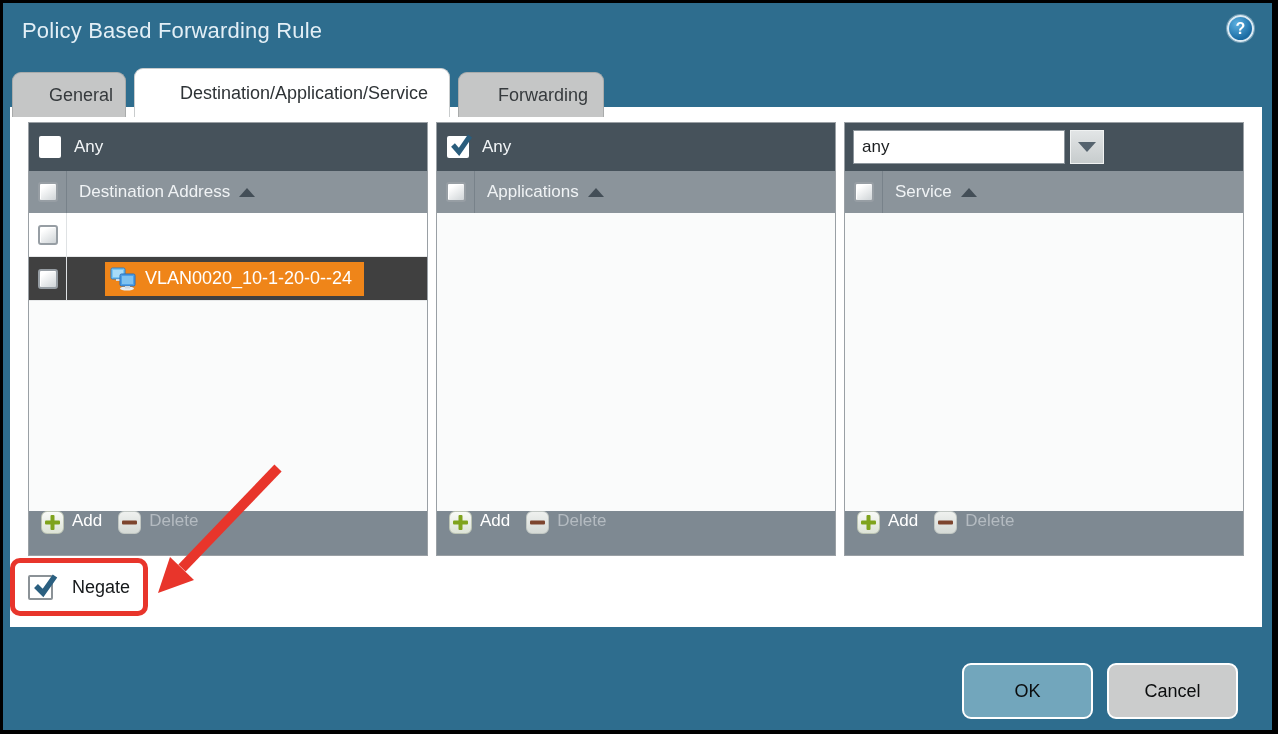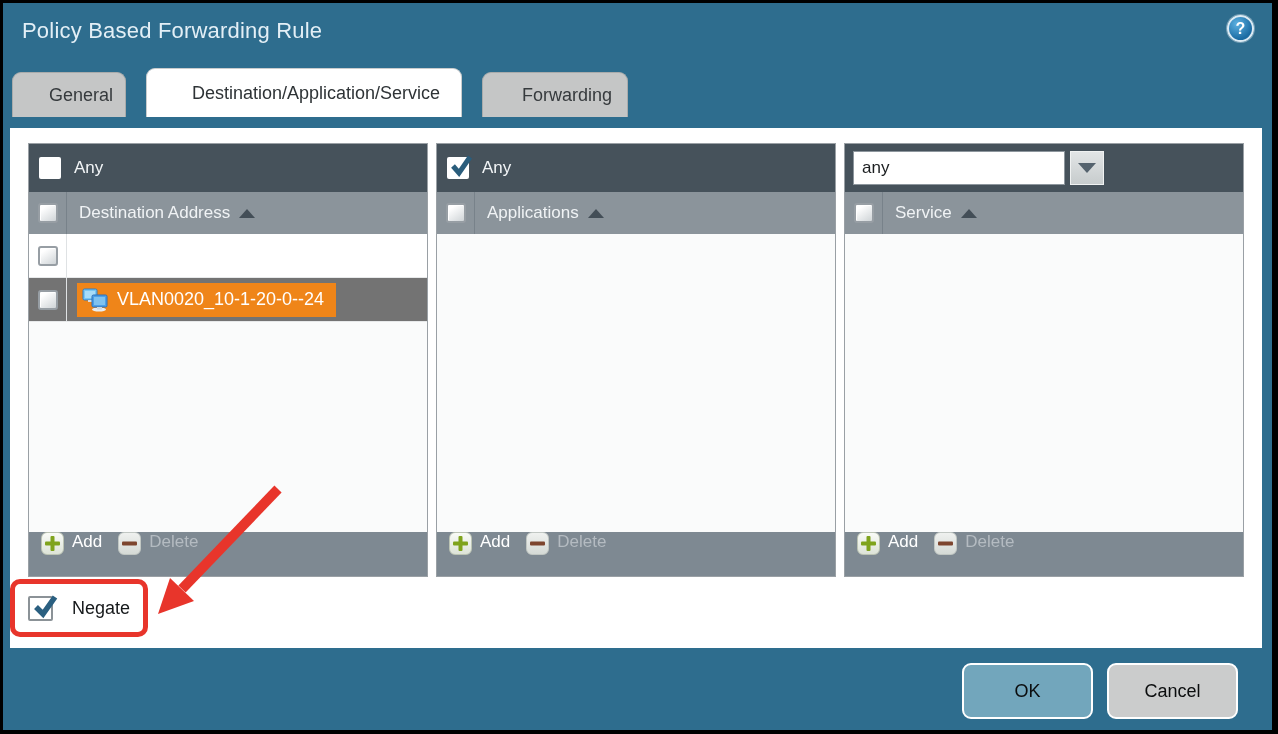--- a/index.html
+++ b/index.html
@@ -12,40 +12,40 @@
   .title { position:absolute; left:19px; top:15px; color:#e3eff6; font-size:22px; font-weight:400; letter-spacing:0.2px; }
   .help { position:absolute; right:18px; top:12px; width:27px; height:27px; border-radius:50%;
           background:radial-gradient(circle at 35% 30%, #5cb1e2, #1c6ca3 70%);
           border:2px solid #dcebf4; box-shadow:0 0 0 1px rgba(255,255,255,.35);
           color:#fff; font-size:16px; font-weight:bold; display:flex; align-items:center; justify-content:center; cursor:pointer; }
 
   
   .tabbar { position:absolute; left:9px; top:65px; height:49px; display:flex; align-items:flex-end; z-index:3; }
   .tab { height:45px; background:#c5c6c6; border:1px solid #a9abab; border-bottom:none;
          border-radius:9px 9px 0 0; color:#363a3d; font-size:18px;
-         display:flex; align-items:center; justify-content:center; margin-right:20px; cursor:pointer;padding-left:24px; }
+         display:flex; align-items:center; justify-content:center; margin-right:8px; cursor:pointer;padding-left:24px; }
   .tab.active { height:49px; background:#ffffff; border-color:#c9cccd; color:#2e3336; }
   .tab-general { width:114px; } .tab-source { width:104px; } .tab-dest { width:316px; } .tab-fwd { width:146px; }
 
   
-  .content { position:absolute; left:7px; top:125px; width:1252px; height:520px; background:#ffffff; z-index:2; }
+  .content { position:absolute; left:7px; top:104px; width:1252px; height:520px; background:#ffffff; z-index:2; }
 
   .panel { position:absolute; top:15px; width:400px; height:434px; border:1px solid #9aa0a5; display:flex; flex-direction:column; background:#fafbfb; }
   .panel-dest { left:18px; } .panel-apps { left:426px; } .panel-svc { left:834px; }
 
   .panel-top { height:48px; background:#46525b; display:flex; align-items:center; padding-left:10px; flex:none; }
   .col-header { height:42px; background:#8b949b; display:flex; align-items:center; flex:none; }
   .cb-cell { width:38px; align-self:stretch; display:flex; align-items:center; justify-content:center; border-right:1px solid #78828a; flex:none; }
   .col-label { color:#f0f3f5; font-size:17px; margin-left:12px; }
   .sort-up { width:0; height:0; border-left:8px solid transparent; border-right:8px solid transparent; border-bottom:9px solid #434e57; margin-left:9px; }
 
   .panel-body { flex:1; background:#fafbfb; overflow:hidden; }
   .row { height:44px; display:flex; align-items:center; border-bottom:1px solid #e7e9ea; }
   .row:nth-child(1) { background:#ffffff; }
-  .row:nth-child(2) { background:#737373; }
+  .row:nth-child(2) { background:#404040;gap:28px; }
   .row .cb-cell { border-right:1px solid #dfe2e4; height:100%; }
   .pill { margin-left:10px; height:34px; background:#ef8519; display:flex; align-items:center; padding:0 12px 0 5px; }
   .pill .net-icon { margin-right:8px; flex:none; }
   .pill-label { color:#ffffff; font-size:18px; white-space:nowrap; }
 
   .panel-footer { height:44px; background:#7e8992; display:flex; padding-left:12px; flex:none; }
   .icon-btn { width:23px; height:23px; border-radius:6px; display:flex; align-items:center; justify-content:center; flex:none; cursor:pointer; }
   .icon-add { background:linear-gradient(#f9fbf7,#dde3d7); border:1px solid #bcc4b4; }
   .icon-del { background:linear-gradient(#eff1ef,#d5dad6); border:1px solid #c1c7c3; }
   .btn-label-add { color:#ffffff; font-size:17px; margin:0 16px 0 8px; cursor:pointer; }

